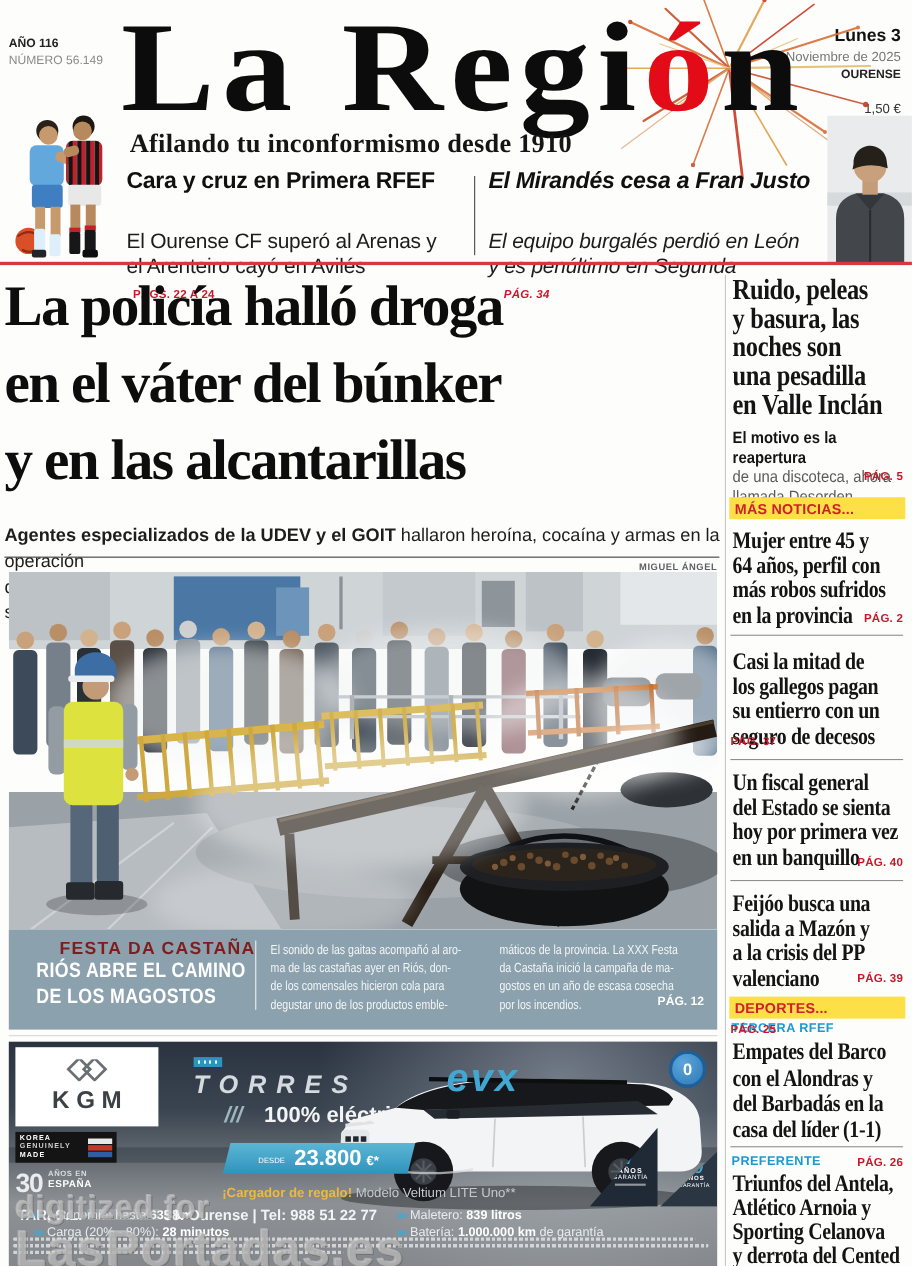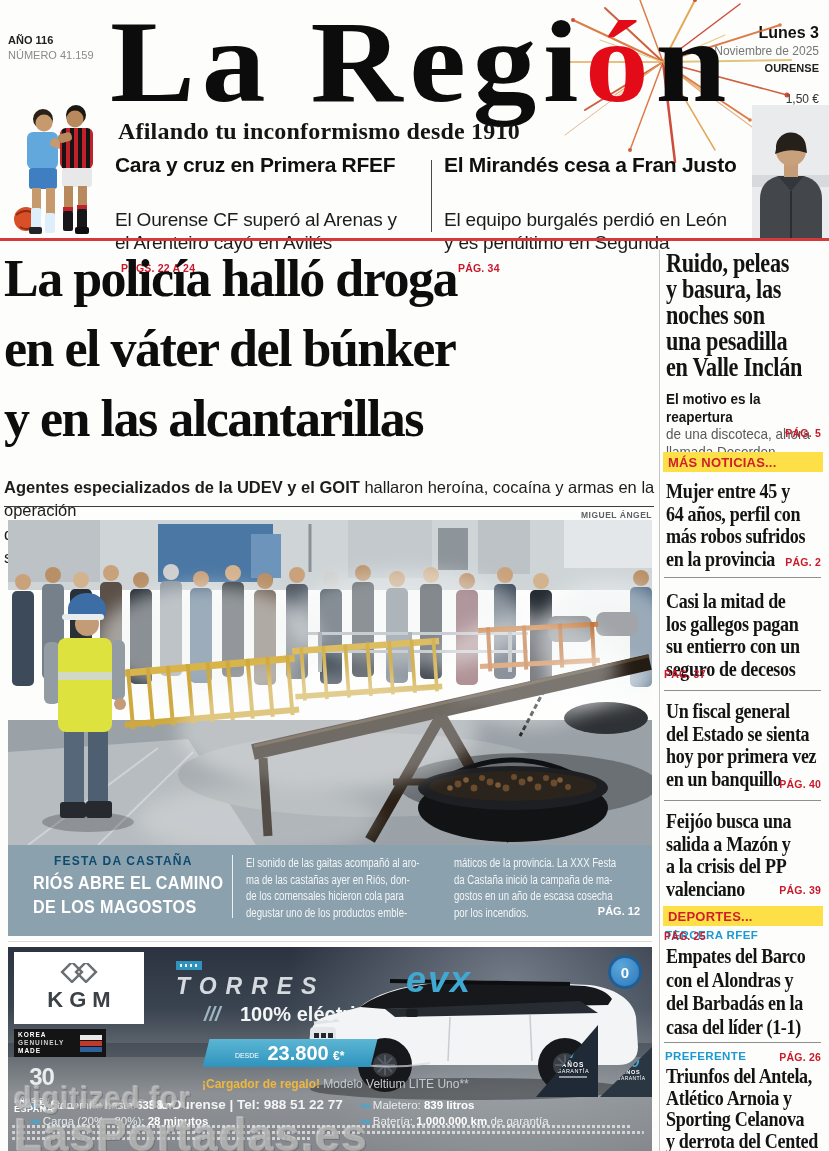--- a/index.html
+++ b/index.html
@@ -26,21 +26,21 @@
       text-shadow:1px 1px 0 rgba(90,90,90,.45), -1px -1px 0 rgba(235,235,235,.4);}
   .fineline{background:repeating-linear-gradient(90deg,rgba(235,235,235,.75) 0 3px,rgba(235,235,235,0) 3px 5px);height:3px;border-radius:1px;}
 </style>
 </head>
 <body>
 
 <div id="page">
 
   <div class="abs" style="left:8px;top:34px;">
     <div style="font-weight:bold;font-size:11px;color:#222;">AÑO 116</div>
-    <div style="font-size:11px;color:#8a8a8a;margin-top:3px;">NÚMERO 41.159</div>
+    <div style="font-size:11px;color:#8a8a8a;margin-top:3px;">NÚMERO 56.149</div>
   </div>
 
   <div class="abs" style="right:10px;top:24px;text-align:right;">
     <div style="font-weight:bold;font-size:16px;color:#111;">Lunes 3</div>
     <div style="font-size:12px;color:#777;margin-top:2px;">Noviembre de 2025</div>
     <div style="font-weight:bold;font-size:11px;color:#222;margin-top:4px;">OURENSE</div>
     <div style="font-size:12px;color:#333;margin-top:18px;">1,50 €</div>
   </div>
 
   <svg class="abs" style="left:545px;top:0;" width="250" height="172" viewBox="0 0 250 172">
@@ -128,21 +128,21 @@
 
   <div class="abs" style="left:115px;top:153px;width:312px;">
     <div class="teaser-head">Cara y cruz en Primera RFEF</div>
     <div class="teaser-body pre" style="margin-top:8px;">
       <span>El Ourense CF superó al Arenas y
 el Arenteiro cayó en Avilés</span>
       <span class="pg" style="margin-left:6px;">PÁGS. 22 A 24</span>
     </div>
   </div>
   <div class="abs" style="left:431px;top:160px;width:1px;height:72px;background:#4a4a4a;"></div>
-  <div class="abs" style="left:444px;top:153px;width:312px;">
+  <div class="abs" style="left:444px;top:153px;width:312px;font-style:italic;">
     <div class="teaser-head">El Mirandés cesa a Fran Justo</div>
     <div class="teaser-body pre" style="margin-top:8px;">
       <span>El equipo burgalés perdió en León
 y es penúltimo en Segunda</span>
       <span class="pg" style="margin-left:14px;">PÁG. 34</span>
     </div>
   </div>
 
   <div class="abs" style="left:0;top:238px;width:829px;height:3px;background:#d4393c;"></div>
 
@@ -322,21 +322,21 @@
     <circle cx="79" cy="104" r="12" fill="#c49b77"></circle>
     <path d="M60,88 a19,16 0 0 1 38,2 l0,6 -38,0 z" fill="#3c6da5"></path>
     <rect x="54" y="94" width="42" height="6" rx="3" fill="#e9ecef"></rect>
 
     <ellipse cx="320" cy="210" rx="150" ry="60" fill="#ffffff" opacity=".35" filter="url(#b8)"></ellipse>
     <ellipse cx="520" cy="150" rx="90" ry="55" fill="#ffffff" opacity=".4" filter="url(#b8)"></ellipse>
     <ellipse cx="250" cy="300" rx="120" ry="35" fill="#ffffff" opacity=".22" filter="url(#b8)"></ellipse>
   </svg>
 
   <div class="abs" style="left:8px;top:845px;width:644px;height:91px;background:#8ba1ad;">
-    <div class="abs" style="left:26px;top:9px;font-size:12px;font-weight:bold;color:#0c4a6e;letter-spacing:1.2px;padding-left:20px;">FESTA DA CASTAÑA</div>
+    <div class="abs" style="left:26px;top:9px;font-size:16px;font-weight:bold;color:#7f1d1d;letter-spacing:1.2px;padding-left:20px;">FESTA DA CASTAÑA</div>
     <div class="abs pre" style="left:25px;top:26px;width:235px;font-size:19px;line-height:24px;font-weight:bold;color:#ffffff;
                 letter-spacing:.4px;transform:scaleX(.85);transform-origin:left top;">RIÓS ABRE EL CAMINO
 DE LOS MAGOSTOS</div>
     <div class="abs" style="left:224px;top:10px;width:1px;height:63px;background:rgba(255,255,255,.85);"></div>
     <div class="abs cap-col pre" style="left:238px;top:10px;">El sonido de las gaitas acompañó al aro-
 ma de las castañas ayer en Riós, don-
 de los comensales hicieron cola para
 degustar uno de los productos emble-</div>
     <div class="abs cap-col pre" style="left:446px;top:10px;">máticos de la provincia. La XXX Festa
 da Castaña inició la campaña de ma-
@@ -413,21 +413,21 @@
         <div style="color:#cfcfcf;">GENUINELY</div>
         <div>MADE</div>
       </div>
       <div style="width:22px;">
         <div style="height:5px;background:#e8e8e8;margin:1px 0;"></div>
         <div style="height:5px;background:#c0392b;margin:1px 0;"></div>
         <div style="height:5px;background:#2e5f9e;margin:1px 0;"></div>
       </div>
     </div>
 
-    <div class="abs" style="left:6px;top:116px;display:flex;align-items:flex-end;gap:5px;flex-direction:column;">
+    <div class="abs" style="left:6px;top:116px;display:flex;align-items:flex-start;gap:5px;">
       <span style="font-weight:bold;font-size:24px;color:#e9edf0;letter-spacing:-1px;">30</span>
       <span style="font-size:7px;line-height:9px;color:#d7dce0;font-weight:bold;letter-spacing:.5px;">
         <span style="display:block;">AÑOS EN</span>
         <span style="display:block;font-size:9px;color:#fff;">ESPAÑA</span>
       </span>
     </div>
 
     <div class="abs" style="left:168px;top:14px;width:26px;height:9px;background:#2f93bd;
                 background-image:repeating-linear-gradient(90deg,rgba(255,255,255,.9) 0 2px,rgba(255,255,255,0) 2px 5px);
                 background-size:18px 3px;background-position:4px 3px;background-repeat:no-repeat;"></div>

